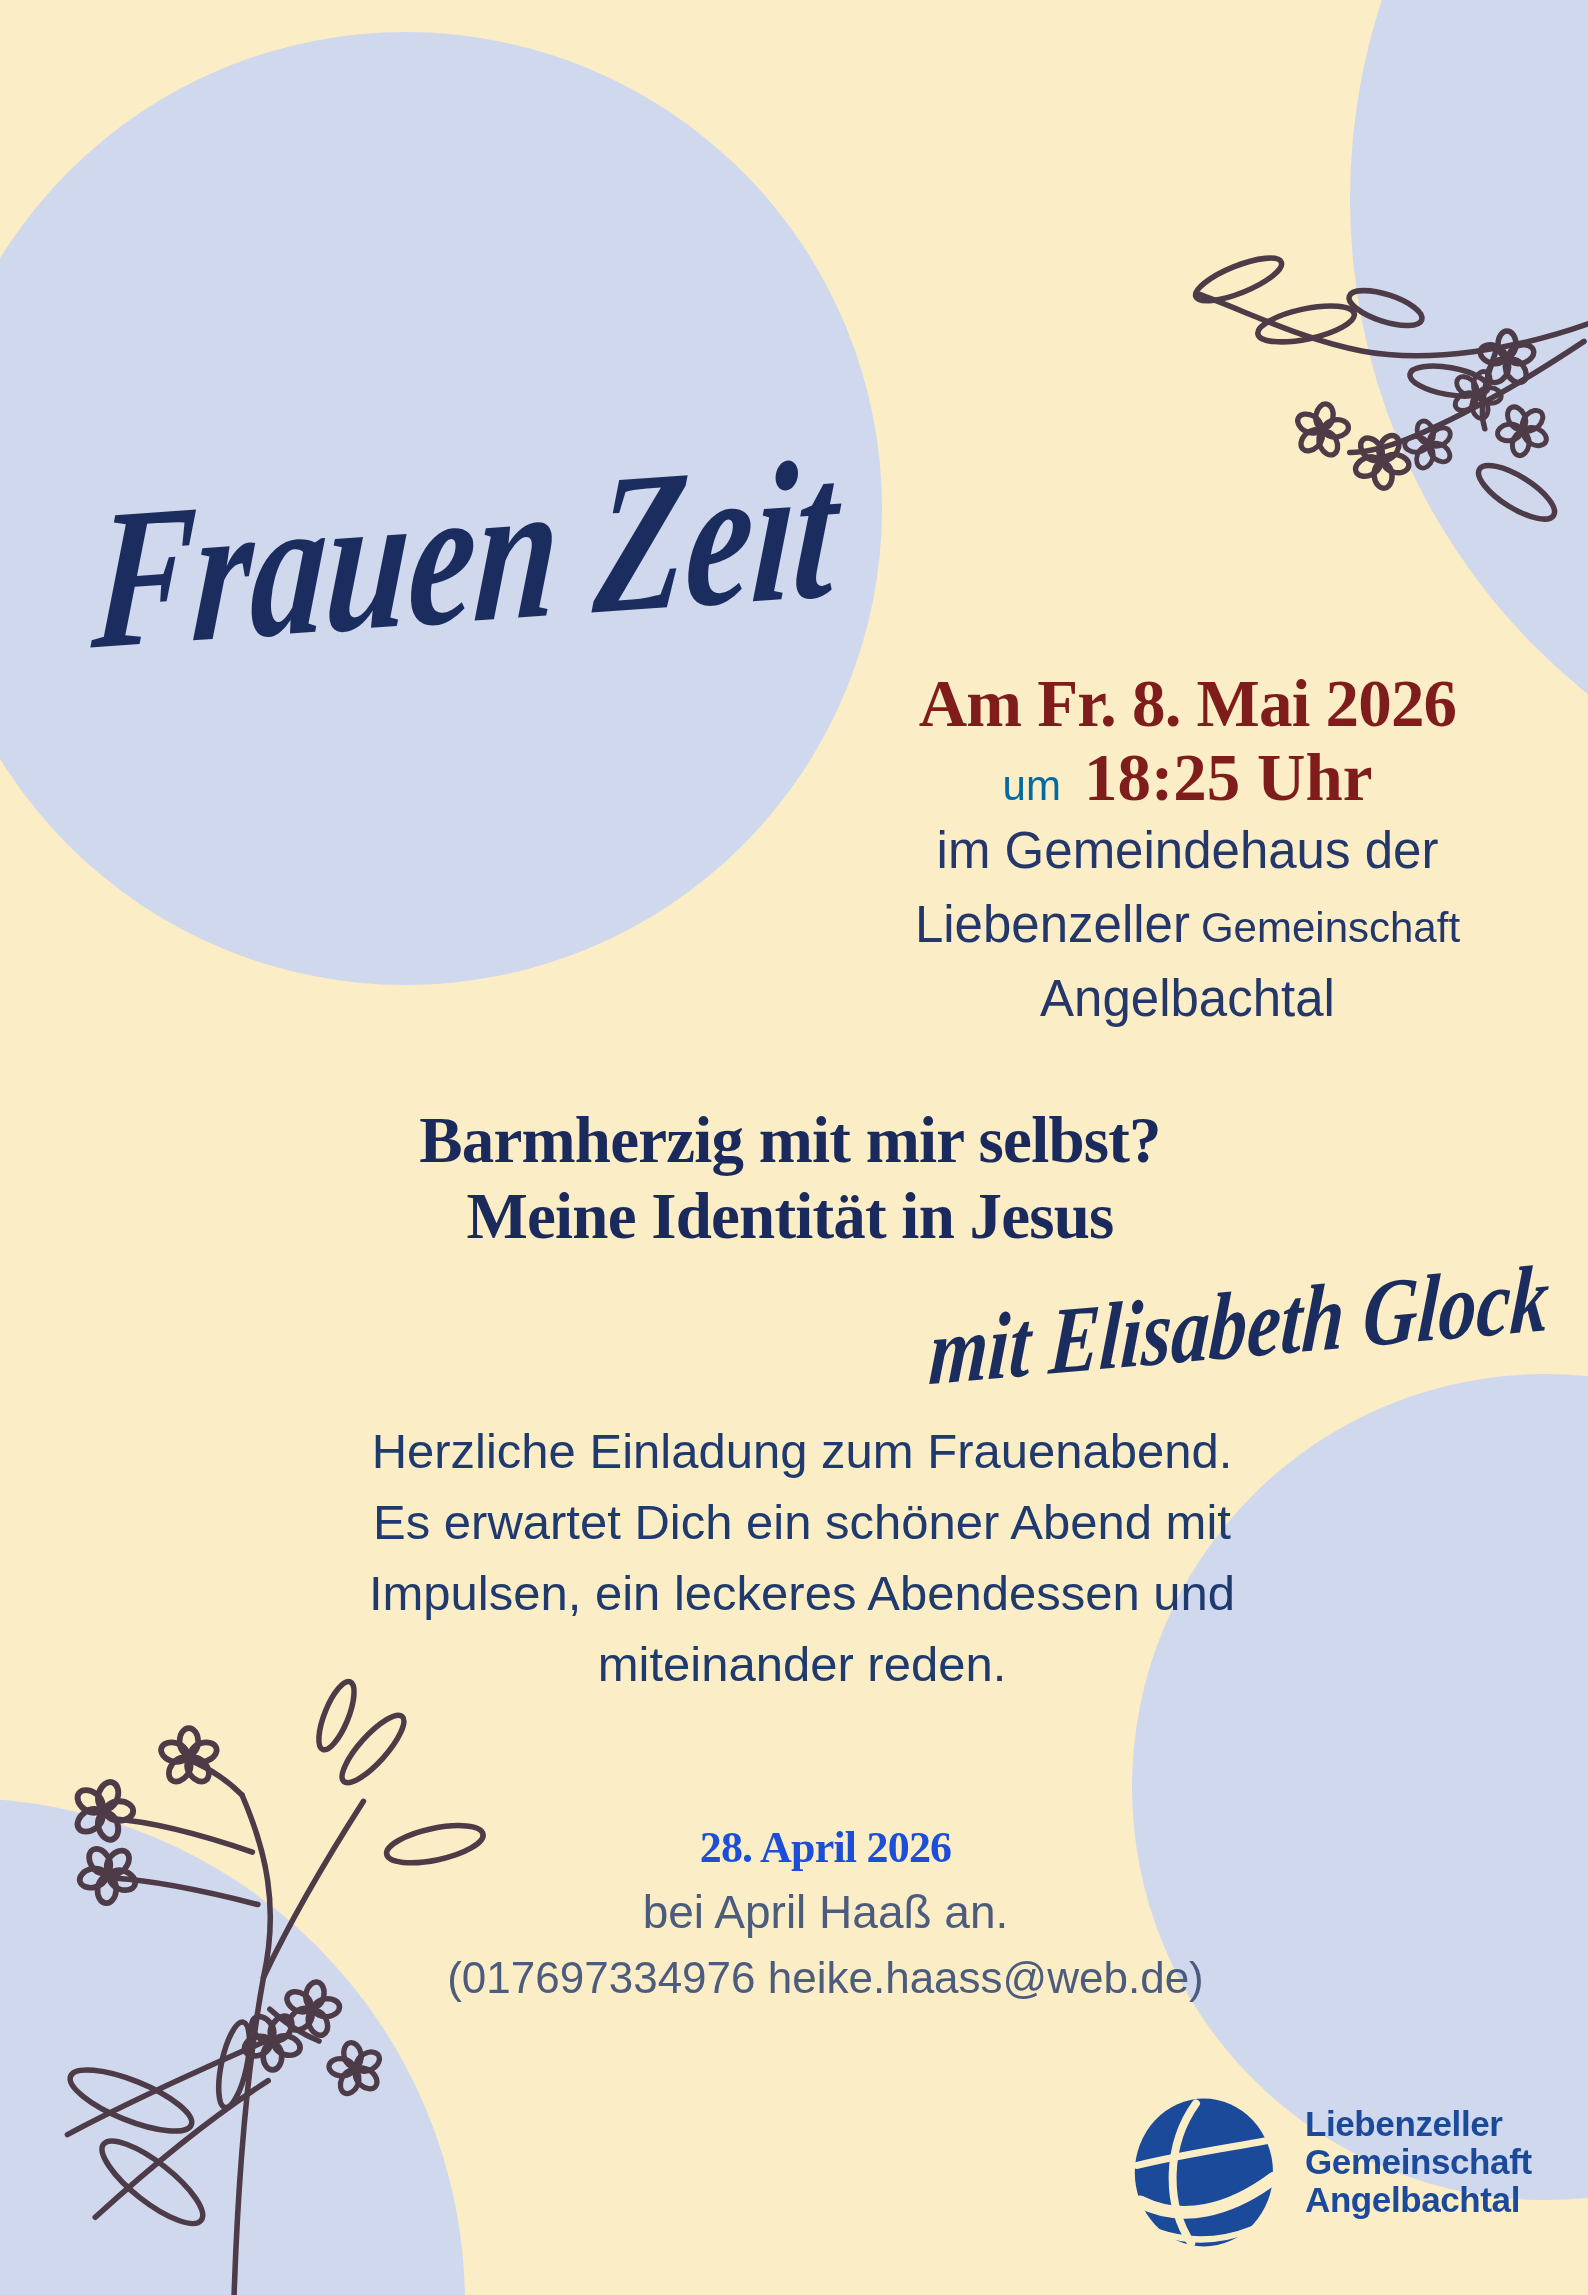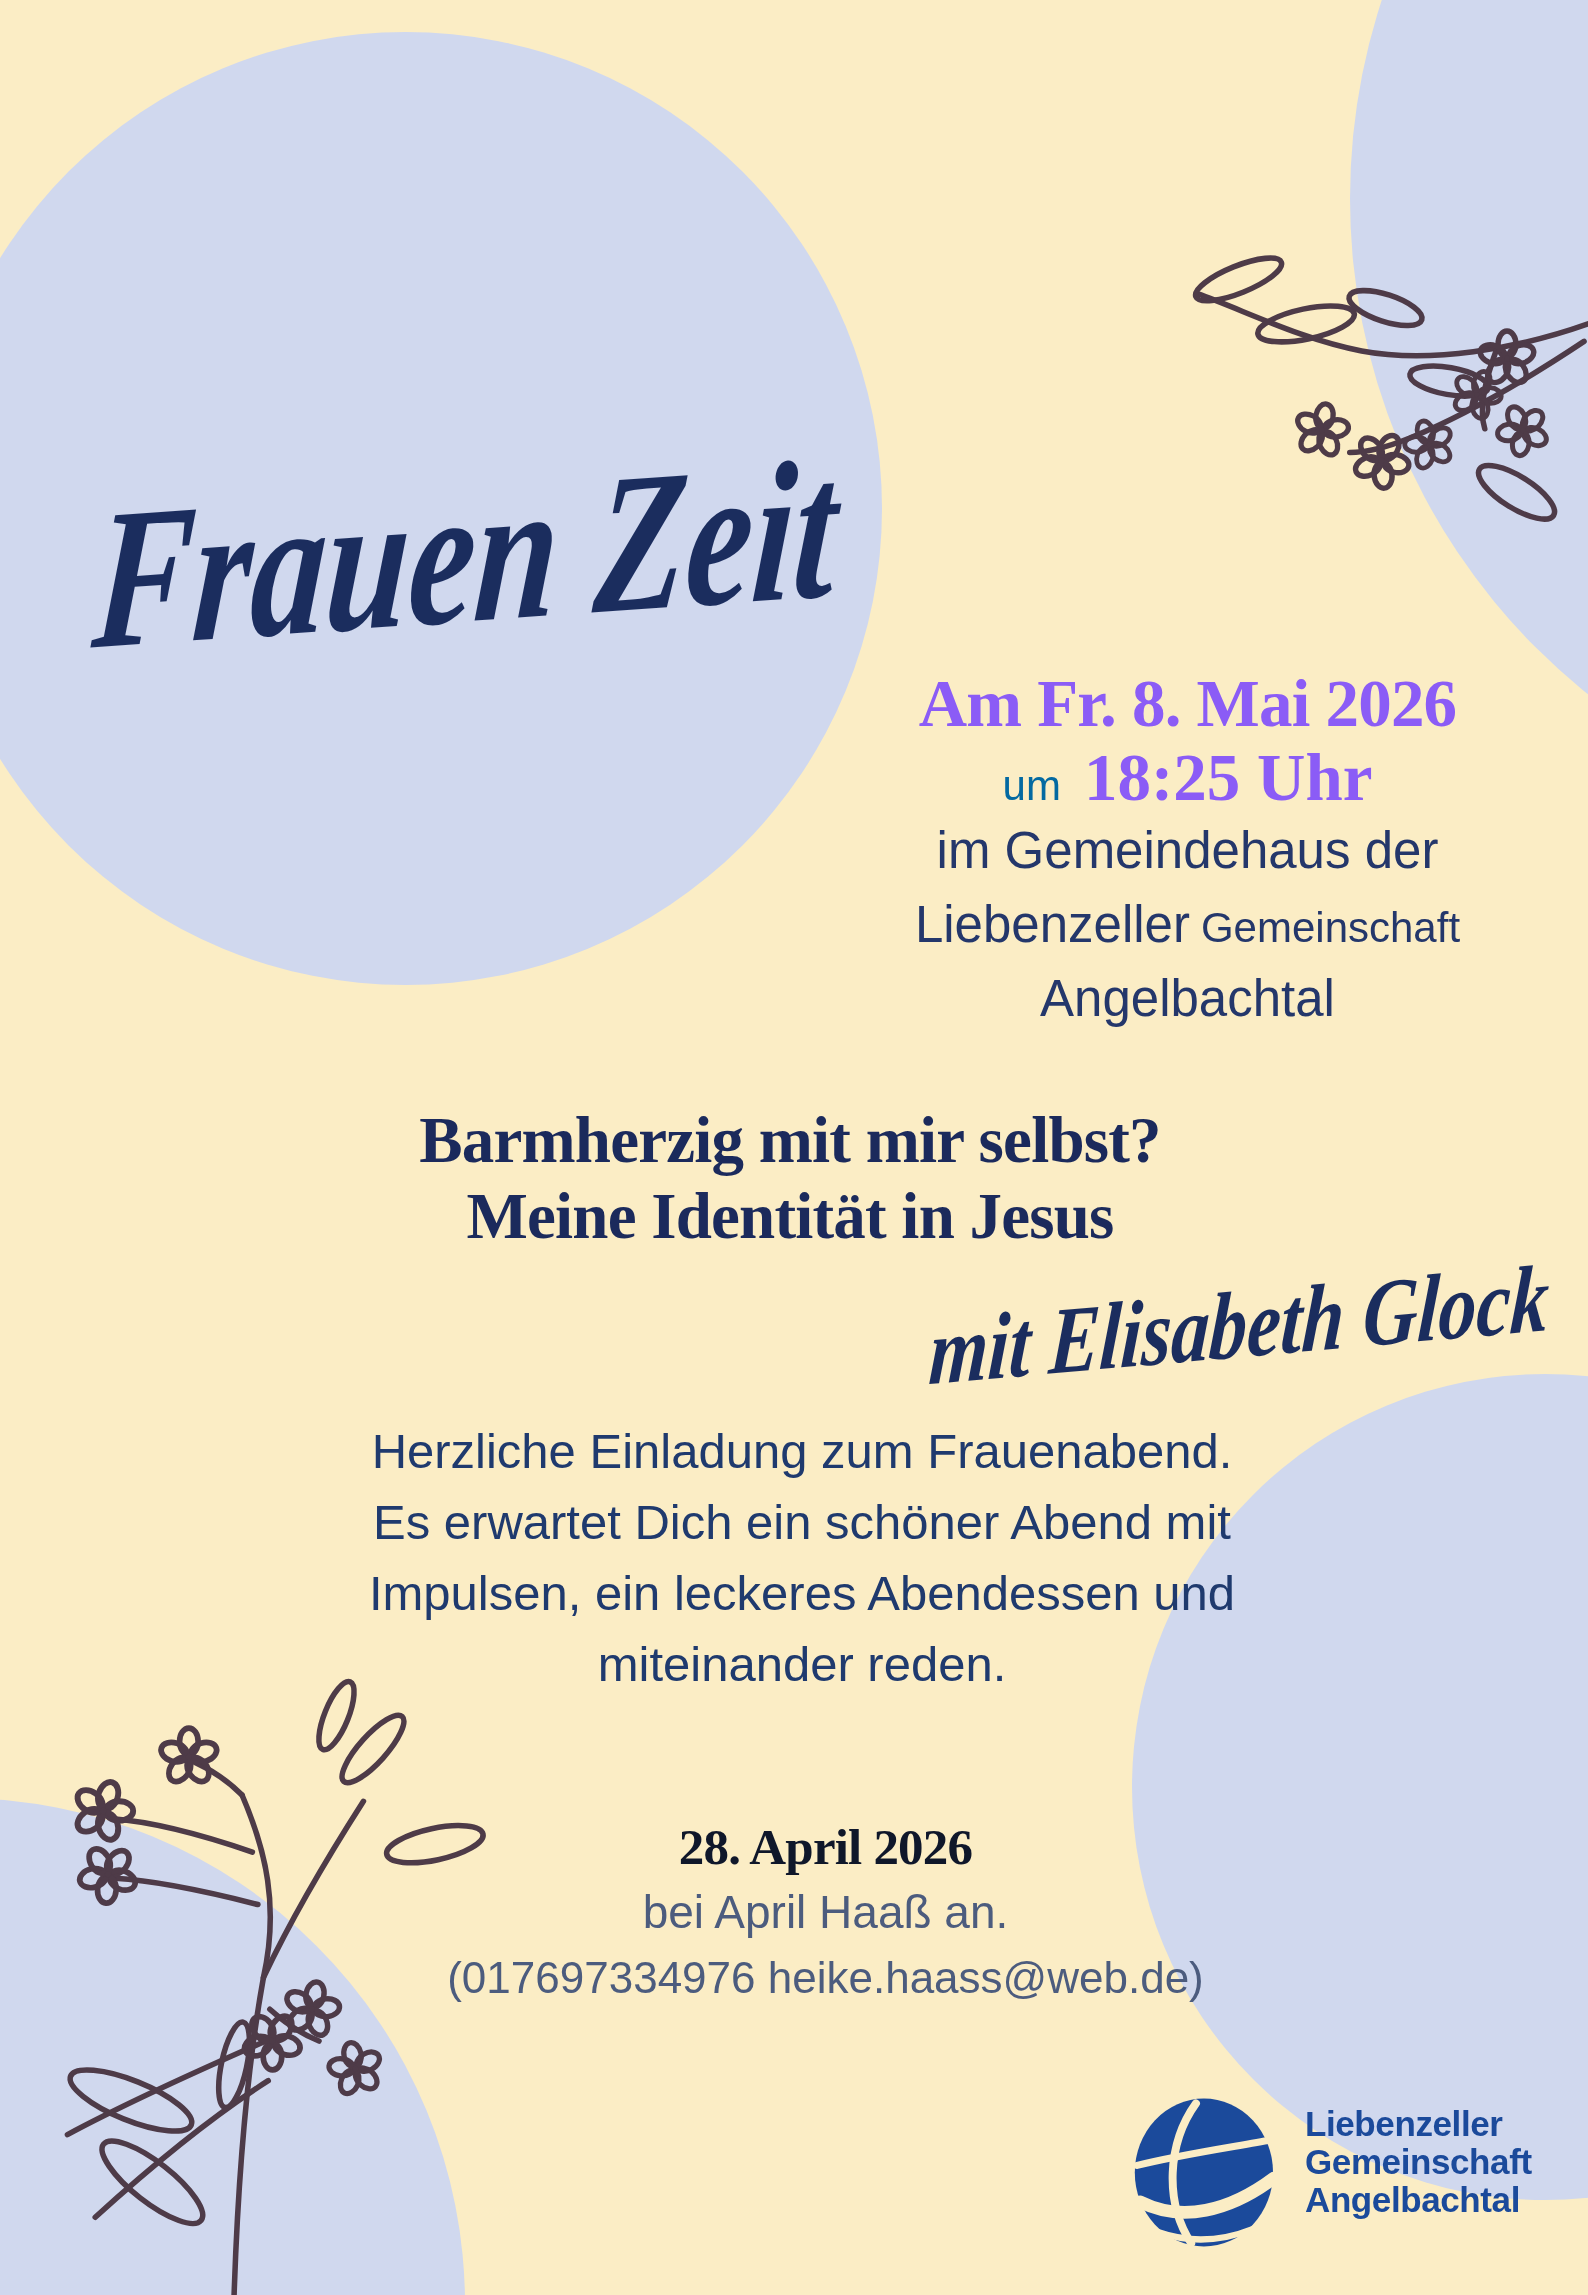--- a/index.html
+++ b/index.html
@@ -27,41 +27,41 @@
   }
   .speaker-script{
     position:absolute; left:854px; top:1271px; width:747px; height:111px;
     font-size:95px; line-height:111px; text-align:center;
     transform:scaleX(0.8) rotate(-4deg) skewX(-8deg);
     transform-origin:center center;
   }
 
   .date-block{position:absolute; left:826px; top:666px; width:723px; text-align:center;}
   .date-line{height:74px; line-height:74px; white-space:nowrap;}
-  .serif-bold{font-family:"Liberation Serif", serif; font-weight:bold; color:#8b5cf6;}
+  .serif-bold{font-family:"Liberation Serif", serif; font-weight:bold; color:#7f1d1d;}
   .date-main{font-size:67px; letter-spacing:-0.8px;}
   .time-prefix{font-size:42px; color:#0369a1; margin-right:23px;}
   .time-bold{font-size:67px;}
   .venue{font-size:51px; color:#24376B;}
   .venue-sub{font-size:42px;}
   .venue-main{margin-right:11px;}
 
   .topic-block{position:absolute; left:262px; top:1102px; width:1056px; text-align:center;}
   .topic-line{font-family:"Liberation Serif", serif; font-weight:bold; color:#1B2A5C;
     font-size:65px; line-height:76px; letter-spacing:-0.8px; white-space:nowrap;}
 
   .invitation{position:absolute; left:246px; top:1416px; width:1112px; text-align:center;
     font-size:49px; line-height:71px; color:#1F3A6E;}
   .invitation div{white-space:nowrap;}
 
   .registration{position:absolute; left:373px; top:1815px; width:905px; text-align:center;
     color:#4C5C7E;}
   .reg-line{height:65px; line-height:65px; white-space:nowrap; font-size:46px;}
-  .reg-deadline{font-family:"Liberation Serif", serif; font-weight:bold; font-size:51px;
-    color:#0f172a; letter-spacing:-0.8px;}
+  .reg-deadline{font-family:"Liberation Serif", serif; font-weight:bold; font-size:44px;
+    color:#1d4ed8; letter-spacing:-0.8px;}
   .reg-contact{font-size:44px;}
 
   .logo{position:absolute; left:1134px; top:2097px; width:445px; height:151px;}
   .logo-globe{position:absolute; left:0; top:0;}
   .logo-text{position:absolute; left:171px; top:8px;
     font-weight:bold; font-size:35px; line-height:38px; color:#1B4A9B;
     letter-spacing:-0.4px; white-space:nowrap;}
 
   .floral{position:absolute;}
   .floral-tr{left:1183px; top:230px;}

